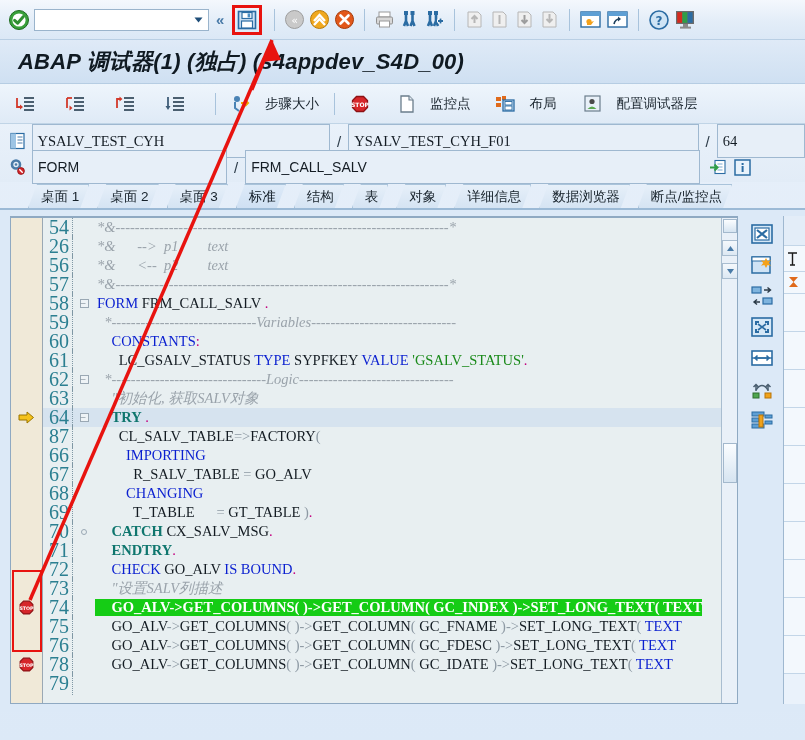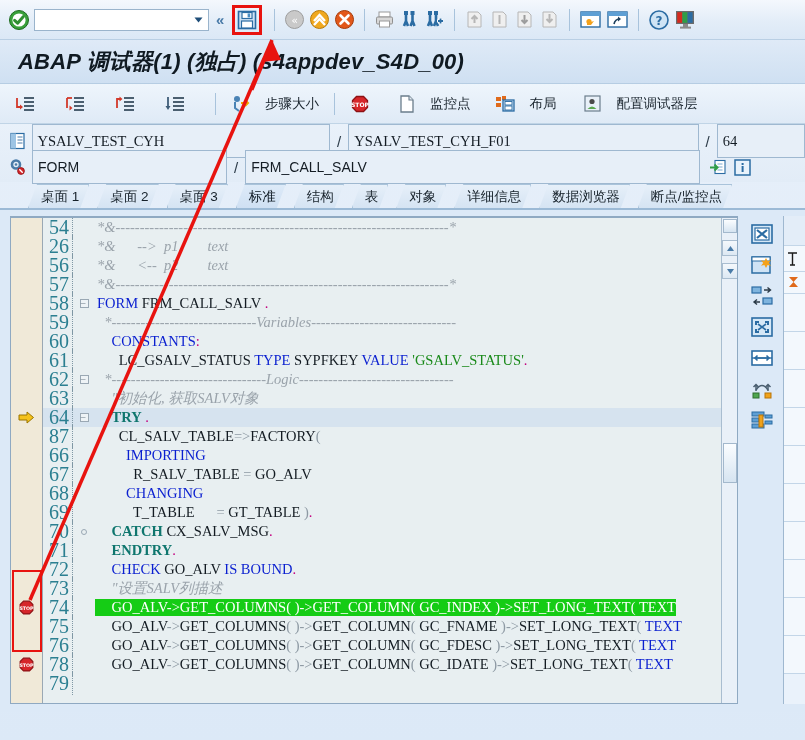--- a/index.html
+++ b/index.html
@@ -223,21 +223,21 @@
   .cline.current { background: #d6e3ef; }
   .cline.bphl .txt, .cline.bphl .fold { background: #15cc15; }
   .cline.bphl .txt { color: #ffffff; }
   .kw { color: #0a1fd0; }
   .kwb { color: #0f766e; font-weight: bold; }
   .pun { color: #c40080; }
   .str { color: #1a8a1a; }
   .cmt { color: #9aa3ab; font-style: italic; }
   .op  { color: #8d99a3; }
   .nm  { color: #131b22; }
-  .wh  { color: #ffffff; }
+  .wh  { color: #ffffff; font-weight: bold; }
 
   
   .vscroll {
     position: absolute; right: 0; top: 0;
     width: 16px; height: 100%;
     background: #e9f0f8;
     border-left: 1px solid #a9bdd0;
     z-index: 5;
   }
   .vs-btn {

